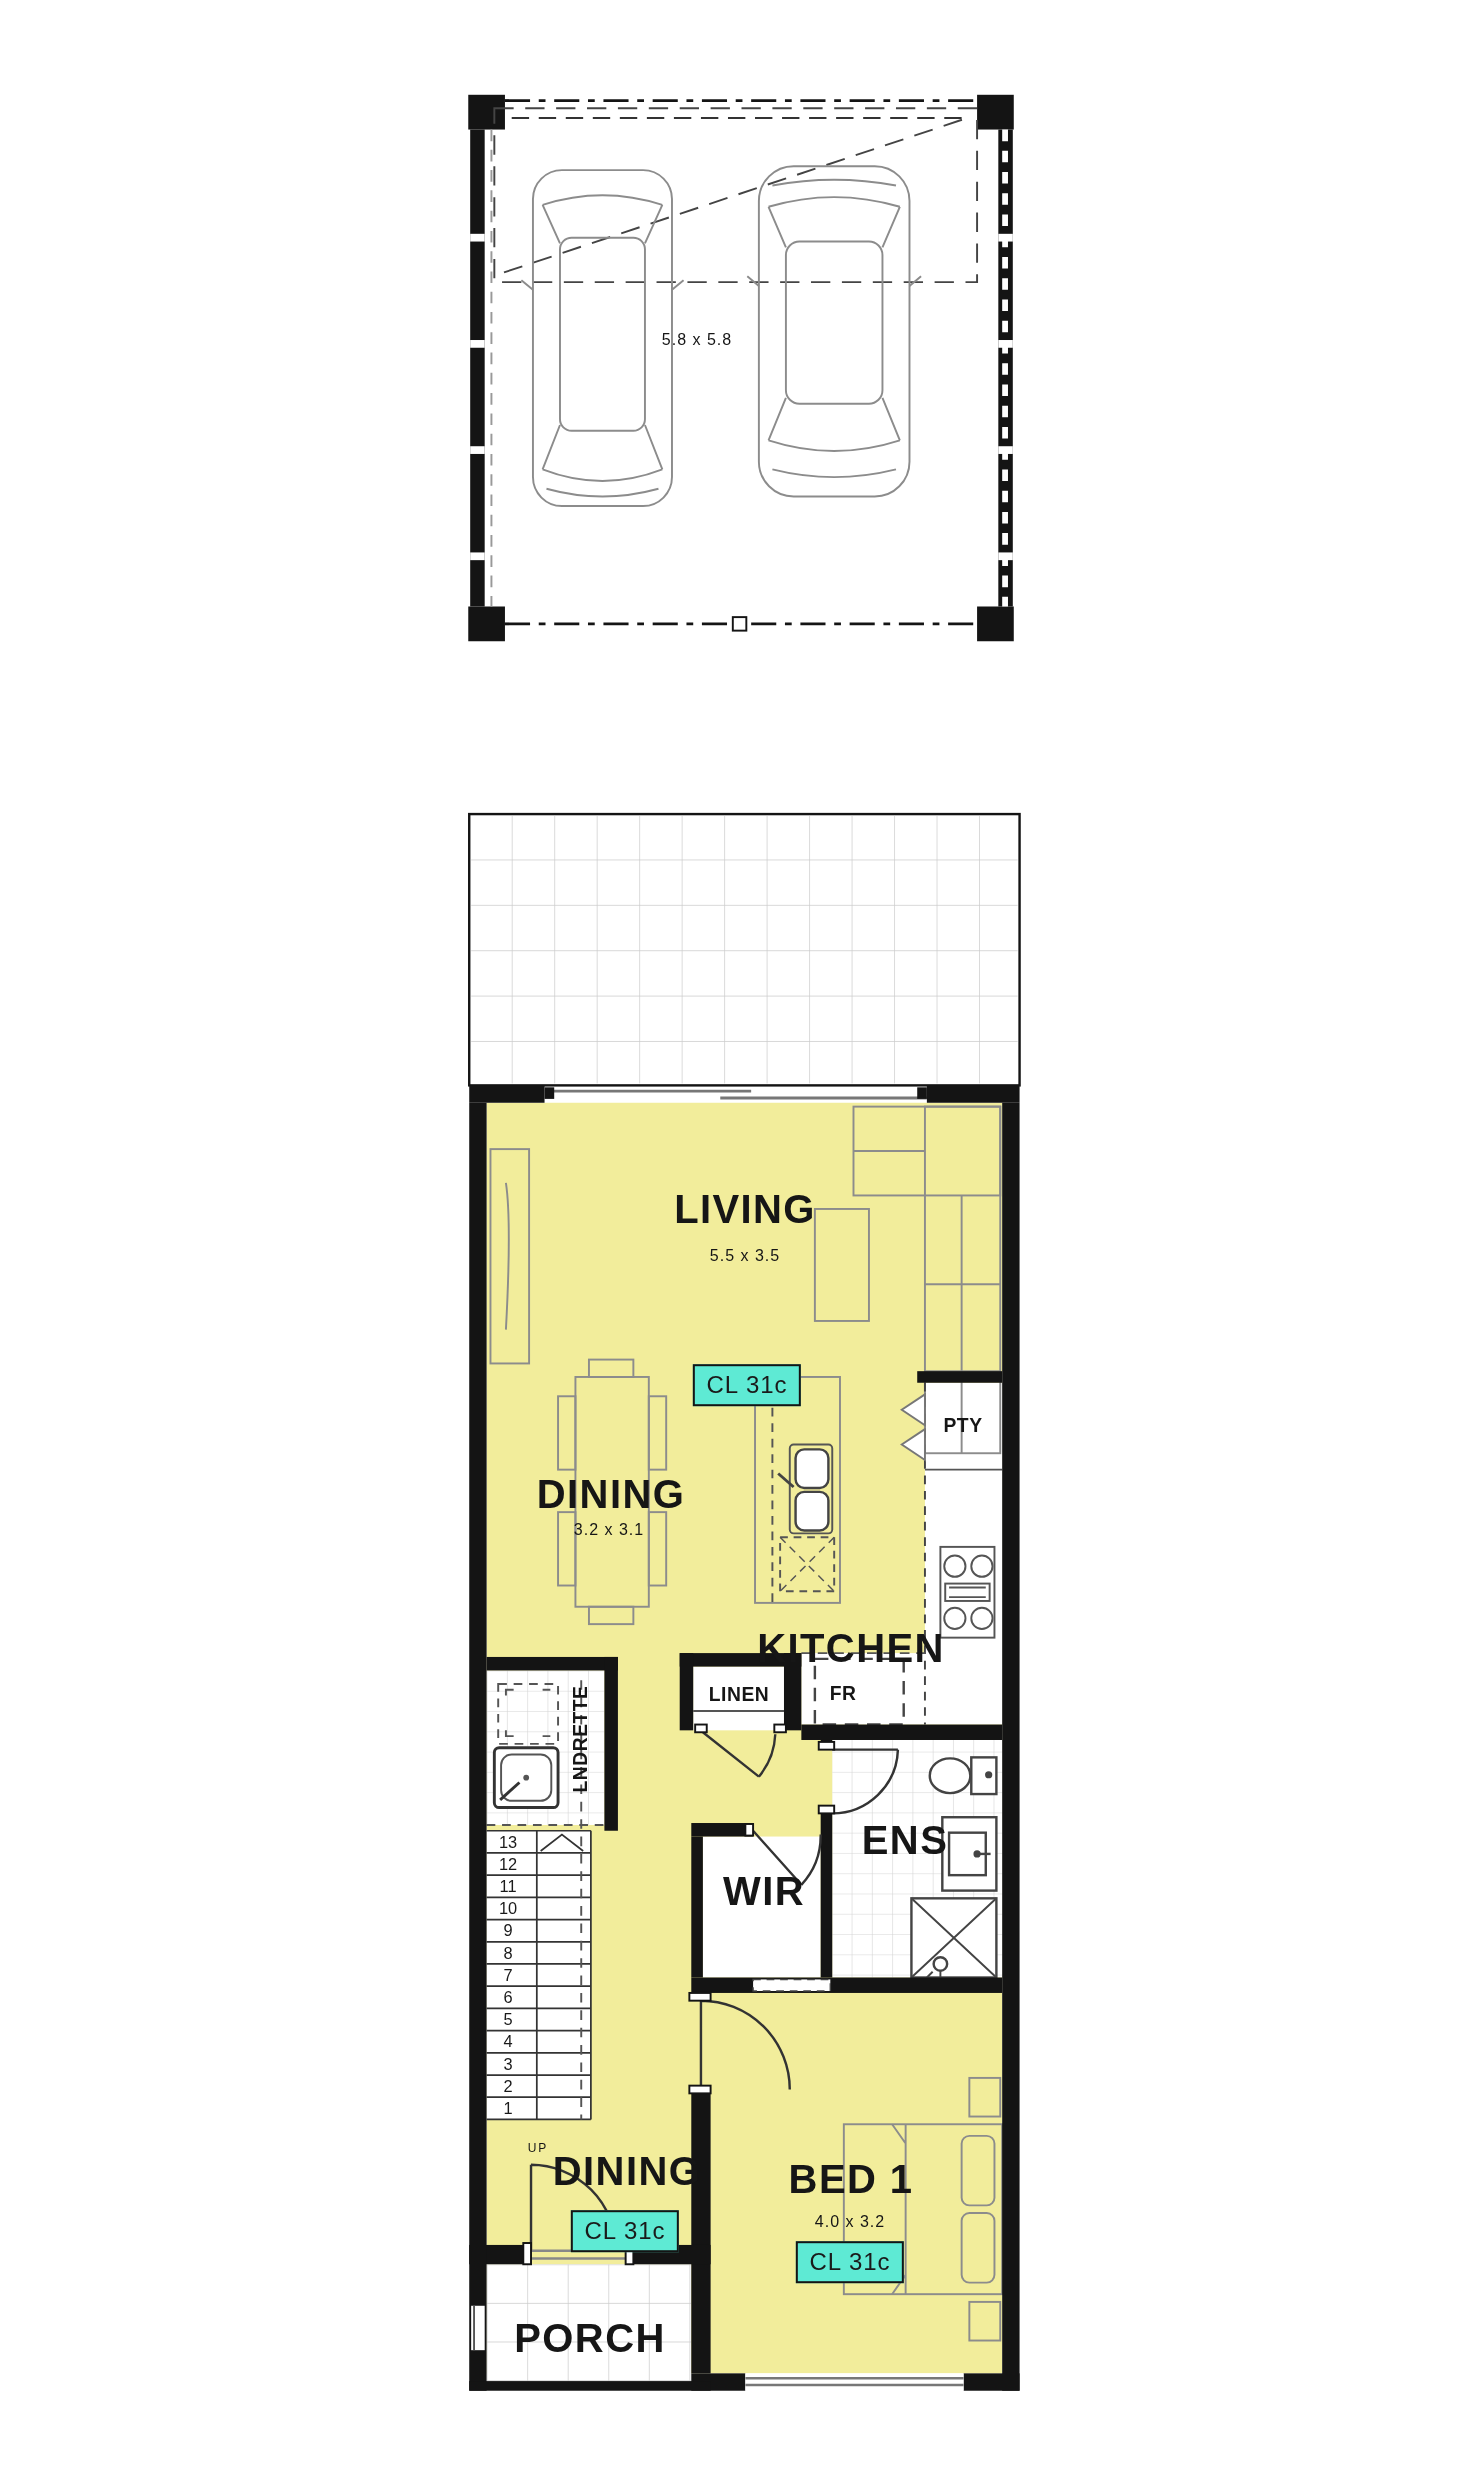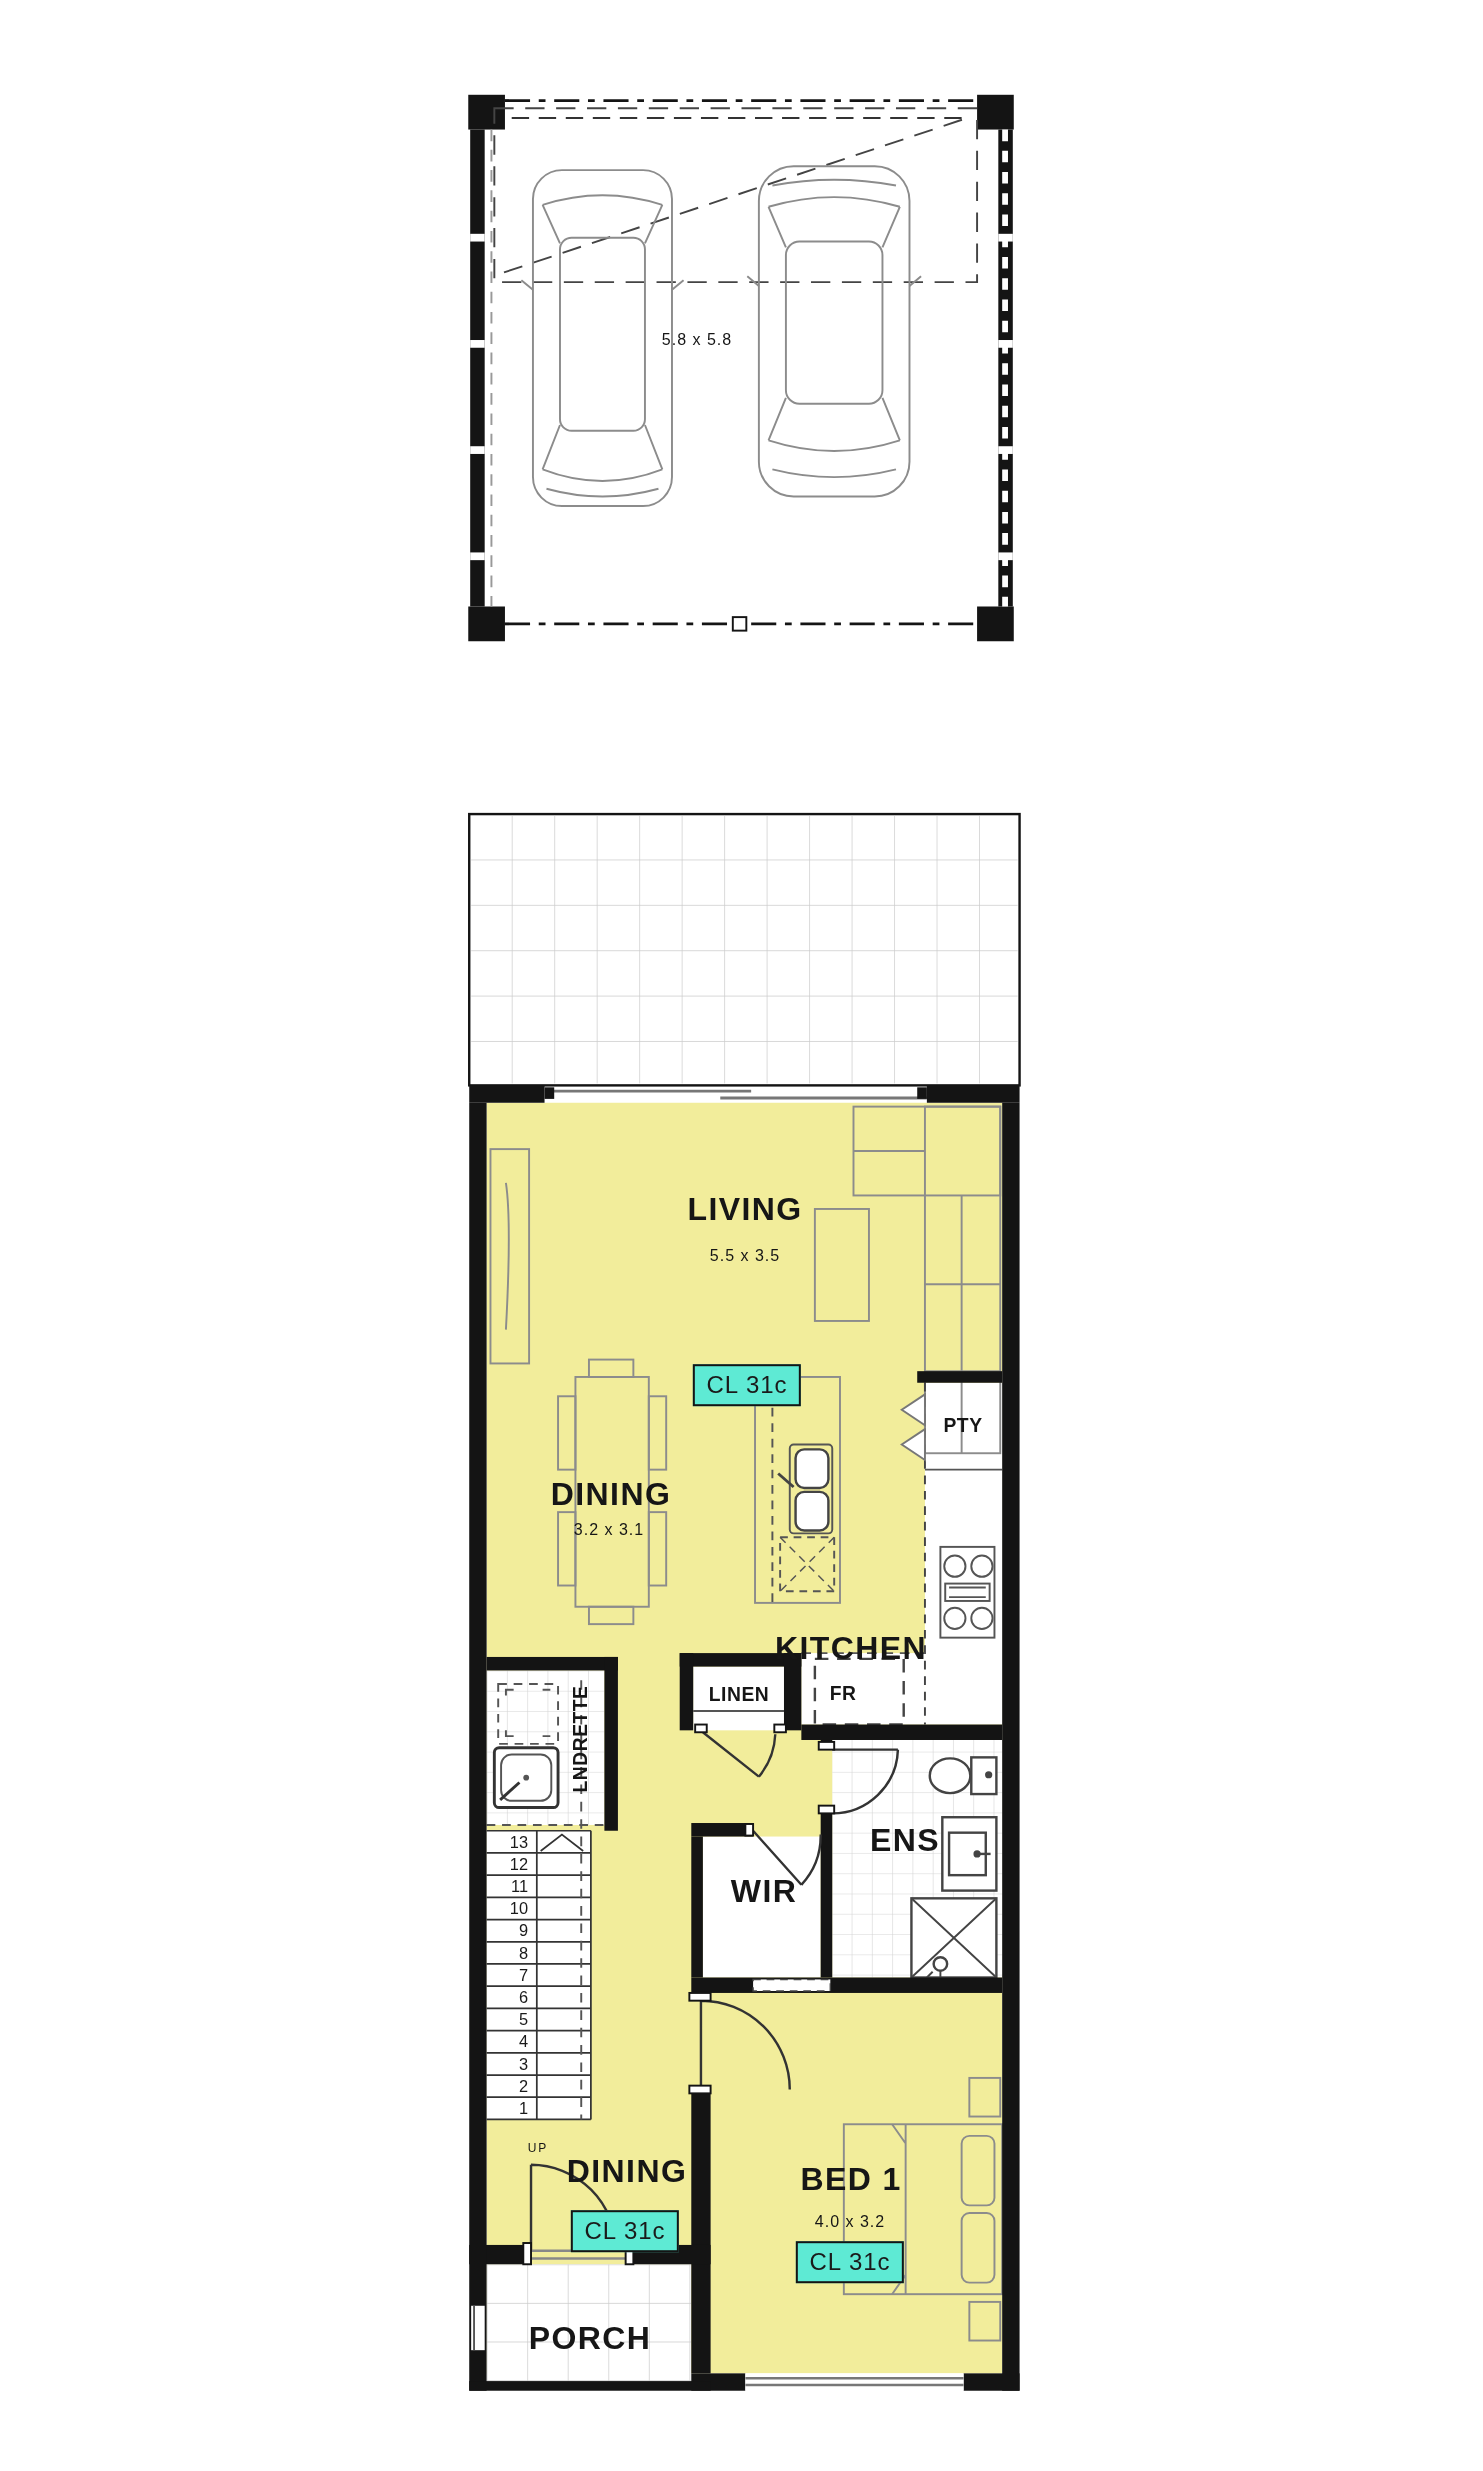--- a/index.html
+++ b/index.html
@@ -2,29 +2,29 @@
 <html><head>
 <meta charset="utf-8">
 <style>
   html,body{margin:0;padding:0;background:#ffffff}
   .page{position:relative;width:1483px;height:2472px;background:#ffffff;
         font-family:"Liberation Sans",sans-serif;color:#1a1a1a;overflow:hidden}
   svg.plan{position:absolute;left:0;top:0}
   .lbl{position:absolute;transform:translate(-50%,-50%);white-space:nowrap;
        font-weight:700;letter-spacing:1.4px;color:#161616}
   .hdr{font-size:37px;letter-spacing:1.9px}
-  .room{font-size:32px}
+  .room{font-size:40px}
   .dims{font-size:16px;font-weight:500;letter-spacing:1px}
   .small{font-size:19.3px;letter-spacing:0.5px}
   .upl{font-size:12px;font-weight:500;letter-spacing:1.9px}
   .rot{transform:translate(-50%,-50%) rotate(-90deg)}
   .clbox{position:absolute;transform:translate(-50%,-50%);background:#5eead4;
          border:2.9px solid #141414;font-size:24px;font-weight:500;
          padding:4.8px 11.6px;letter-spacing:1px;white-space:nowrap}
-  .stairnum{position:absolute;width:40px;text-align:right;font-size:16.4px;font-weight:500}
+  .stairnum{position:absolute;width:40px;text-align:center;font-size:16.4px;font-weight:500}
 </style>
 </head>
 <body>
 
 <div class="page">
 
 <svg class="plan" width="1483" height="2472" viewBox="0 0 1536 2560">
   <defs>
     <pattern id="t44" x="486" y="843" width="44" height="47" patternUnits="userSpaceOnUse">
       <path d="M0,0 H44 M0,0 V47" fill="none" stroke="#cccccc" stroke-width="1.5"></path>

